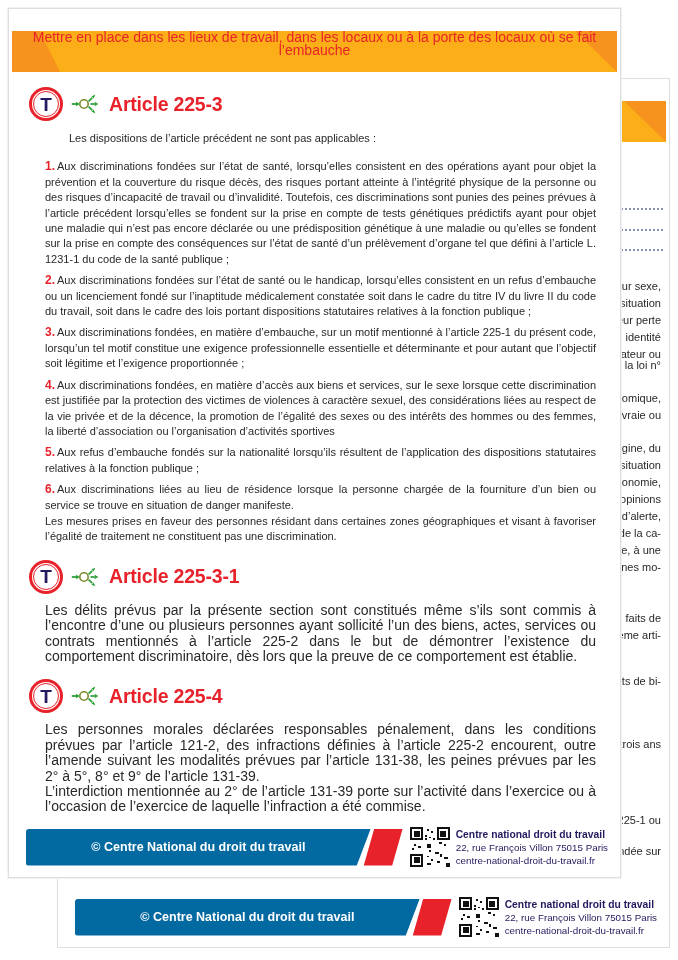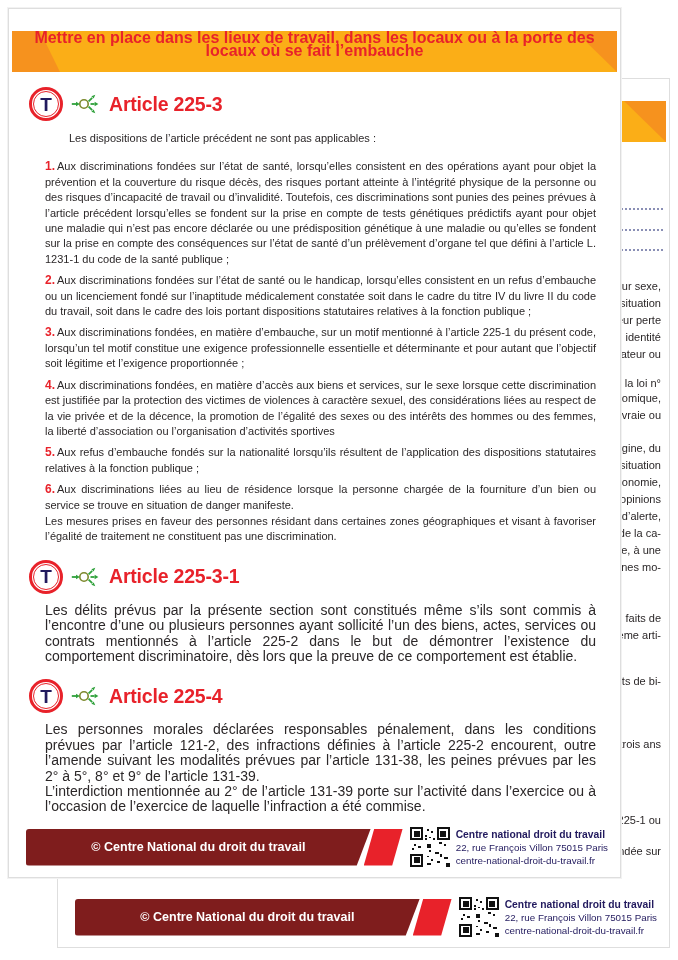--- a/index.html
+++ b/index.html
@@ -15,22 +15,22 @@
   .band { position:relative; margin:22px 3px 0 3px; height:41px; background:#FBAE17;
           text-align:center; overflow:hidden; }
   .band-accent-left { position:absolute; left:0; top:0; width:48px; height:100%;
           background:#F6921E; -webkit-clip-path:polygon(0 0,58% 0,100% 100%,0 100%);
           clip-path:polygon(0 0,58% 0,100% 100%,0 100%); }
   .band-accent-right { position:absolute; right:0; top:0; width:42px; height:100%;
           background:#F6921E; -webkit-clip-path:polygon(0 0,100% 0,100% 100%);
           clip-path:polygon(0 0,100% 0,100% 100%); }
   .band-title { position:relative; z-index:2; color:#fff; font-weight:700;
           font-size:19px; line-height:24px; padding-top:2px; letter-spacing:-0.2px; }
-  .band-subtitle { position:relative; z-index:2; color:#E8222A; font-weight:700;
-          font-size:16px; line-height:13px; }
+  .band-subtitle { position:relative; z-index:2; color:#E8222A; font-weight:400;
+          font-size:14px; line-height:13px; }
 
   
   .art-head { display:flex; align-items:center; gap:8px; margin:14px 0 0 20px; height:36px; }
   .t-icon { position:relative; width:34px; height:34px; border:3px solid #E8222A;
             border-radius:50%; background:#fff; display:flex; align-items:center;
             justify-content:center; flex:0 0 auto; }
   .t-icon .ring { position:absolute; inset:1px; border:1.5px solid #E8222A; border-radius:50%; }
   .t-icon .letter { position:relative; color:#221A5E; font-weight:700; font-size:19px; line-height:1; }
   .dispatch { flex:0 0 auto; }
   .art-title { color:#E8222A; font-weight:700; font-size:19.5px; letter-spacing:-0.2px; }
@@ -41,21 +41,21 @@
   .item  { margin-top:6px; font-size:11px; line-height:15.4px; color:#2B2728; text-align:justify; }
   .item:first-of-type { margin-top:13px; }
   .item .num { color:#E8222A; font-weight:700; font-size:12px; padding-right:2px; }
   .note { margin-top:1px; font-size:11px; line-height:15.4px; color:#2B2728; text-align:justify; }
   .art-body { margin-top:8px; font-size:14px; line-height:15.4px; color:#2B2728;
               text-align:justify; white-space:pre-line; }
 
   
   .pfooter { position:absolute; left:17px; right:12px; bottom:10px; height:40px;
              display:flex; align-items:center; }
-  .fbar { width:372px; height:37px; background:#7f1d1d; border-radius:3px 0 0 3px;
+  .fbar { width:372px; height:37px; background:#0369a1; border-radius:3px 0 0 3px;
           display:flex; align-items:center; justify-content:center;
           -webkit-clip-path:polygon(0 0,100% 0,calc(100% - 14px) 100%,0 100%);
           clip-path:polygon(0 0,100% 0,calc(100% - 14px) 100%,0 100%); }
   .fbar span { color:#fff; font-weight:700; font-size:12.5px; }
   .fred { width:42px; height:37px; margin-left:-7px; background:#E8222A;
           -webkit-clip-path:polygon(27% 0,100% 0,73% 100%,0 100%);
           clip-path:polygon(27% 0,100% 0,73% 100%,0 100%); }
   .qr { width:40px; height:40px; margin-left:7px; flex:0 0 auto; }
   .org { margin-left:6px; color:#221A5E; font-size:9.8px; line-height:13px; white-space:nowrap; }
   .org .org-name { font-weight:700; font-size:10.3px; }
@@ -80,21 +80,21 @@
     <div class="dotted" style="top:129px"></div>
     <div class="dotted" style="top:150px"></div>
     <div class="dotted" style="top:170px"></div>
 
     <div class="fragments" id="fragments">
         <div class="frag" style="top: 200px;">eur sexe,</div>
         <div class="frag" style="top: 217px;">situation</div>
         <div class="frag" style="top: 234px;">eur perte</div>
         <div class="frag" style="top: 251px;">identité</div>
         <div class="frag" style="top: 268px;">ateur ou</div>
-        <div class="frag" style="top: 297px;">la loi n°</div>
+        <div class="frag" style="top: 279px;">la loi n°</div>
         <div class="frag" style="top: 312px;">omique,</div>
         <div class="frag" style="top: 329px;">vraie ou</div>
         <div class="frag" style="top: 362px; text-align: center;">gine, du</div>
         <div class="frag" style="top: 379px;">situation</div>
         <div class="frag" style="top: 396px;">onomie,</div>
         <div class="frag" style="top: 413px;">opinions</div>
         <div class="frag" style="top: 430px;">d’alerte,</div>
         <div class="frag" style="top: 447px;">de la ca-</div>
         <div class="frag" style="top: 464px;">e, à une</div>
         <div class="frag" style="top: 481px;">nes mo-</div>

